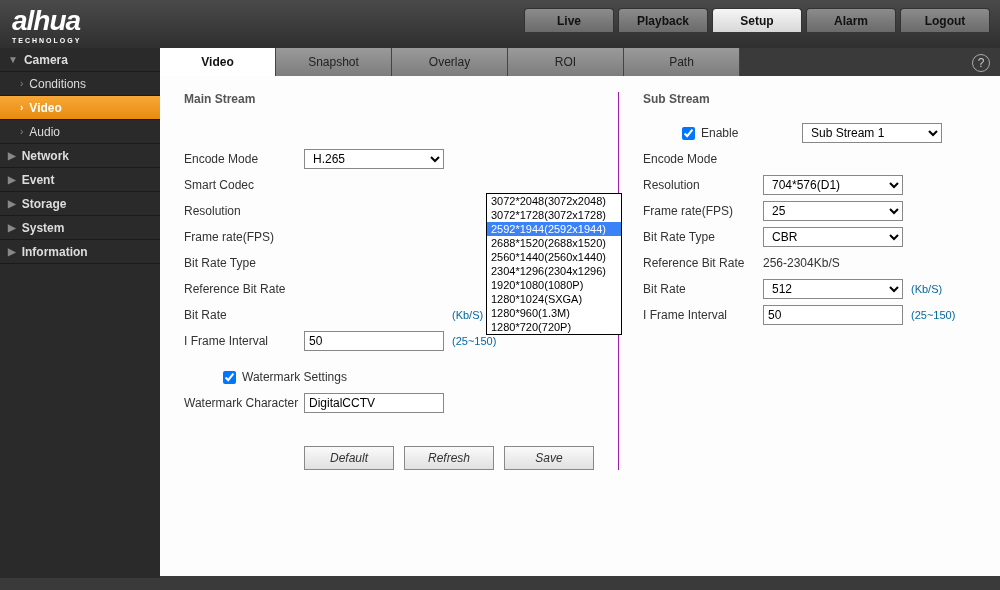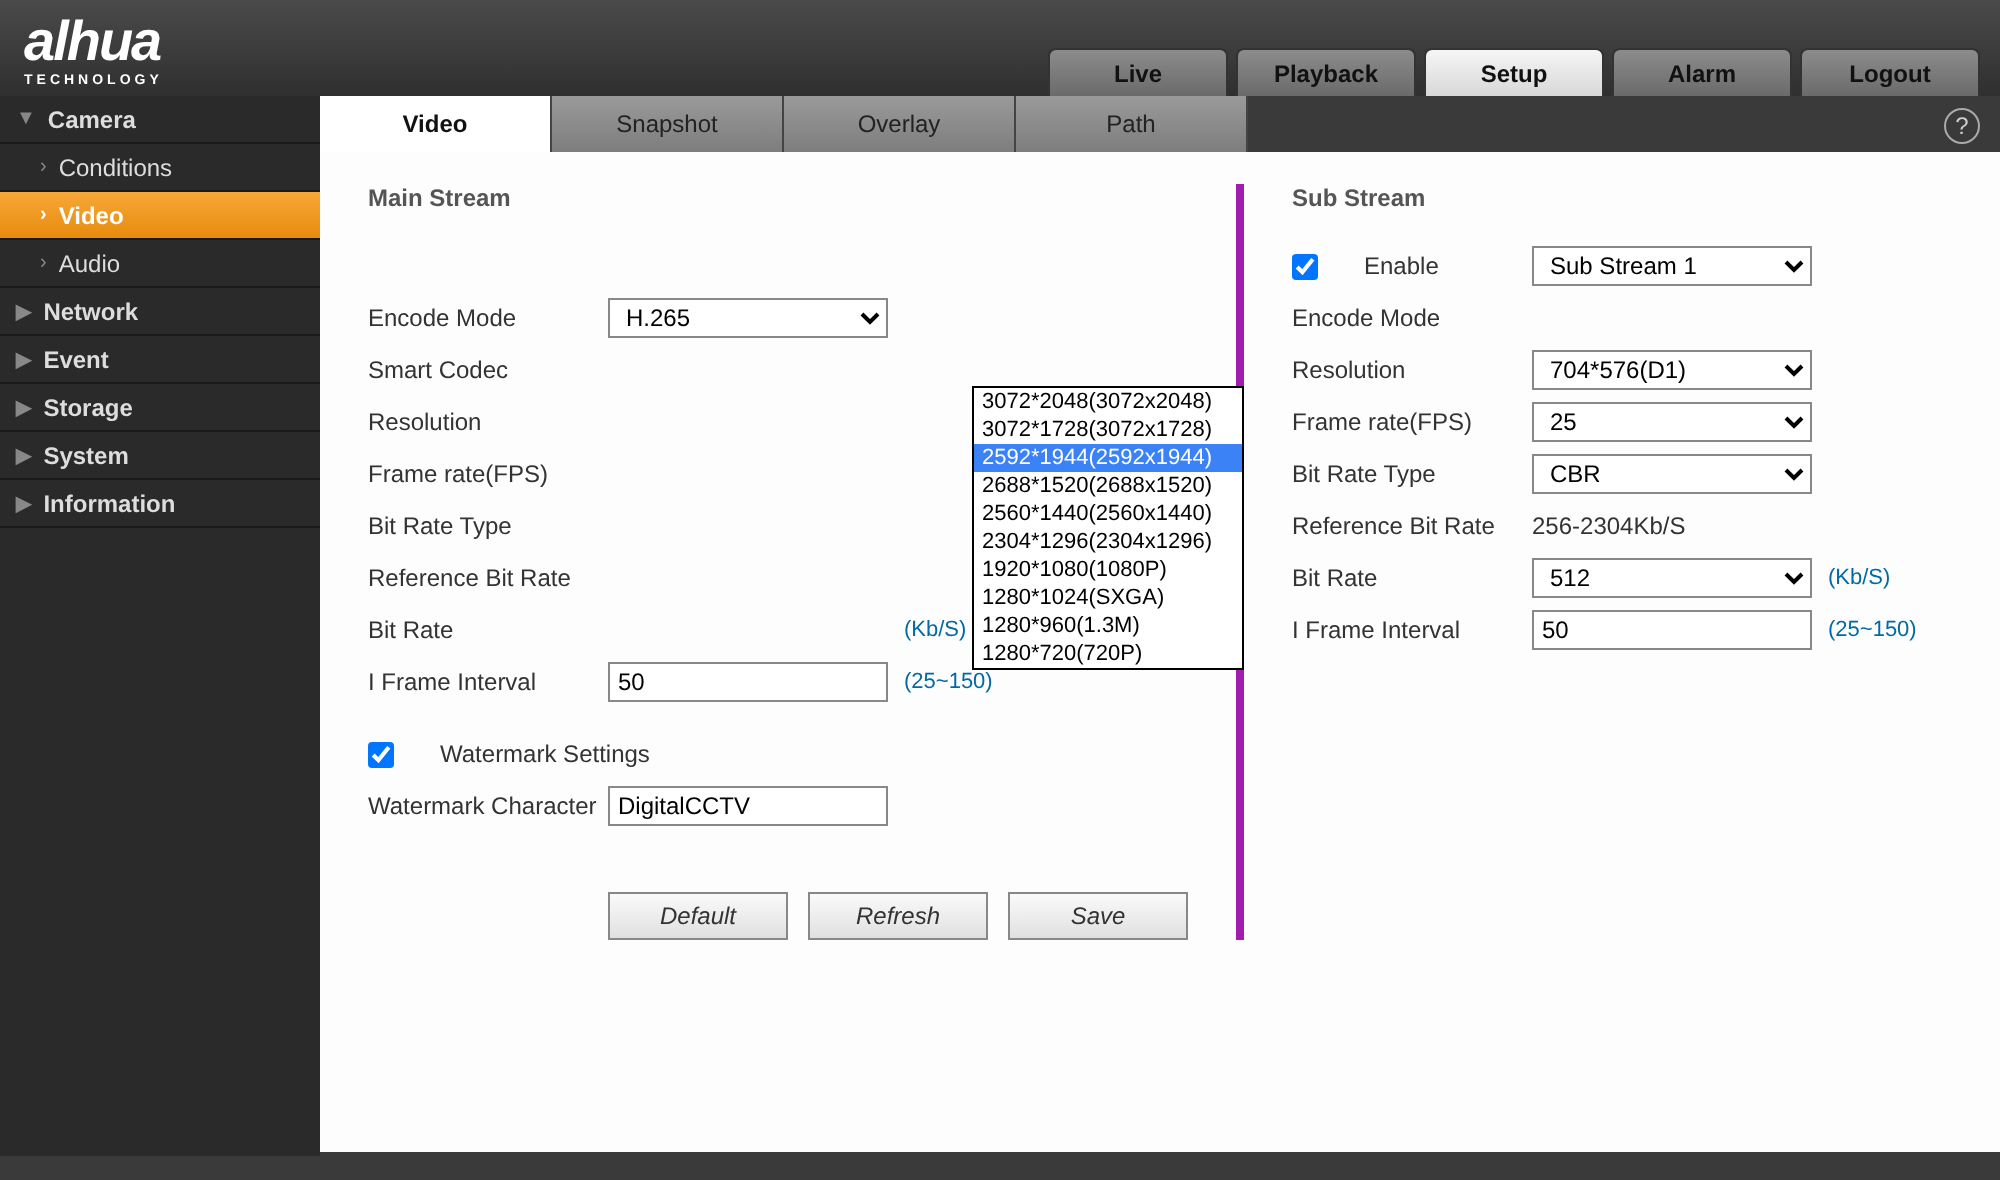--- a/index.html
+++ b/index.html
@@ -9,21 +9,21 @@
   .header {
     height: 48px;
     background: linear-gradient(#4a4a4a, #2f2f2f);
     display: flex;
     align-items: center;
     padding: 0 10px;
     position: relative;
   }
   .logo { color: #fff; font-size: 28px; font-weight: bold; font-style: italic; letter-spacing: -1px; display: flex; align-items: baseline; flex-direction: column; }
   .logo-sub { font-size: 7px; font-style: normal; letter-spacing: 2px; margin-left: 2px; }
-  .topnav { position: absolute; right: 10px; bottom: 0; display: flex; gap: 4px; }
+  .topnav { position: absolute; right: 10px; bottom: 16px; display: flex; gap: 4px; }
   .topnav-item {
     width: 90px; height: 24px;
     background: linear-gradient(#8c8c8c, #6a6a6a);
     border: 1px solid #333; border-bottom: none;
     border-radius: 4px 4px 0 0;
     color: #111; font-size: 12px; font-weight: bold;
     display: flex; align-items: center; justify-content: center;
     cursor: pointer;
   }
   .topnav-item.active { background: linear-gradient(#f5f5f5, #d8d8d8); color: #111; }
@@ -67,27 +67,27 @@
     position: absolute; right: 10px; top: 6px;
     width: 18px; height: 18px; border-radius: 50%;
     border: 1px solid #aaa; color: #ccc;
     display: flex; align-items: center; justify-content: center;
     font-size: 12px; cursor: pointer;
   }
 
   .panel { background: #fdfdfd; margin: 0; height: 500px; padding: 16px 24px; position: relative; }
   .cols { display: flex; gap: 24px; }
   .col { flex: 1; }
-  .col-l { border-right: 4px solid #a21caf; padding-right: 24px; }
+  .col-l { border-right: 1px solid #a21caf; padding-right: 24px; }
 
   .section-title { color: #555; font-size: 12px; font-weight: bold; margin-bottom: 14px; }
 
   .row { display: flex; align-items: center; height: 26px; font-size: 12px; color: #333; }
   .row .lbl { width: 120px; }
-  .row .lbl-ck { display: flex; align-items: center; gap: 23px; }
+  .row .lbl-ck { display: flex; align-items: center; gap: 6px; margin-left: 39px; }
   .row select, .row input[type=text] {
     width: 140px; height: 20px; font-size: 12px;
     border: 1px solid #888; background: #fff; padding: 0 4px;
   }
   .row .suffix { margin-left: 8px; color: #0369a1; font-size: 11px; }
 
   .watermark-block { margin-top: 10px; }
 
   
   .open-list {
@@ -167,20 +167,21 @@
       <span class="tri">▶</span>
       <span>Information</span>
     </div>
   </div>
 
   <div class="content">
     <div class="tabs">
       <div class="tab active">Video</div>
       <div class="tab">Snapshot</div>
       <div class="tab">Overlay</div>
+      <div class="tab">ROI</div>
       <div class="tab">Path</div>
     </div>
     <div class="help-icon">?</div>
 
     <div class="panel">
       <div class="cols">
 
         <div class="col col-l">
           <div class="section-title">Main Stream</div>
           <div style="height:26px"></div>

